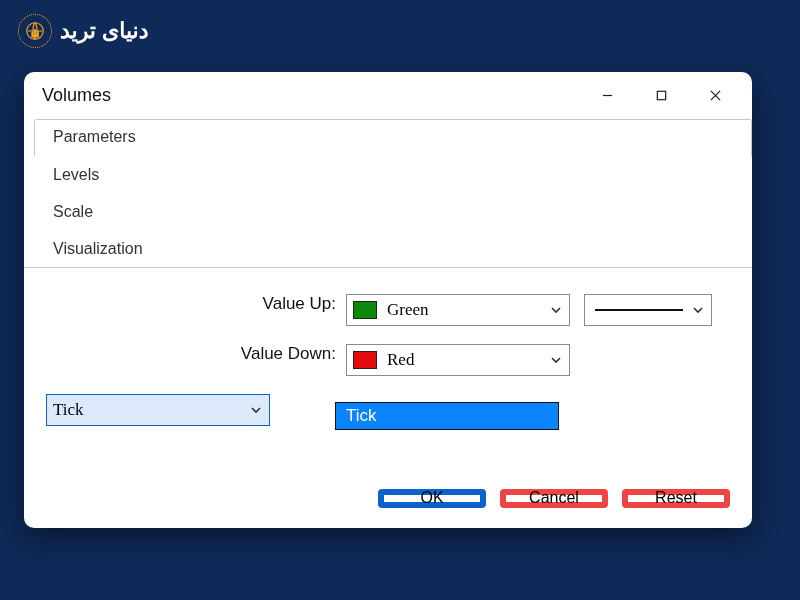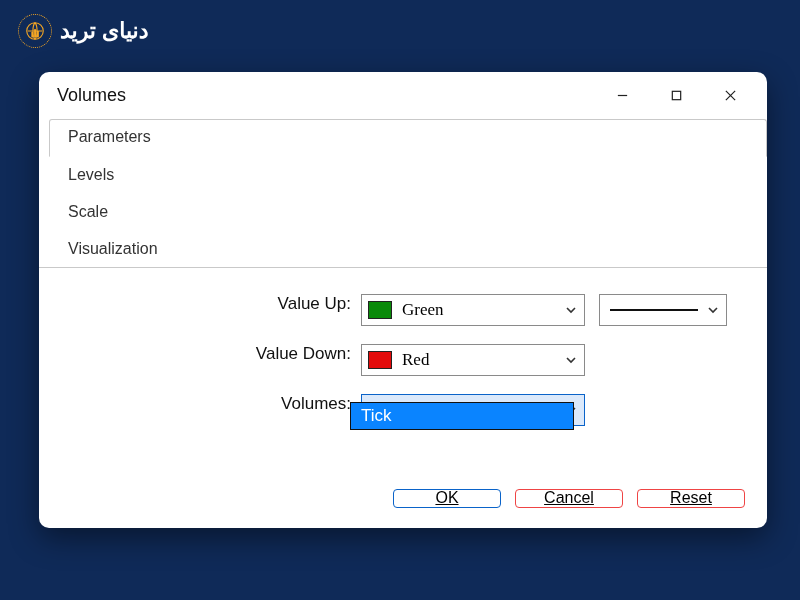--- a/index.html
+++ b/index.html
@@ -21,21 +21,21 @@
     border: 1.5px dotted #f5a623;
     display: flex; align-items: center; justify-content: center;
     position: relative;
   }
   .logo-icon svg { width: 22px; height: 22px; }
   .logo-text { color: #ffffff; font-size: 22px; font-weight: 600; }
 
   
   .dialog {
     position: absolute;
-    top: 72px; left: 39px;
+    top: 72px; left: 24px;
     width: 728px; height: 456px;
     background: #fff;
     border-radius: 10px;
     box-shadow: 0 10px 30px rgba(0,0,0,0.45);
     display: flex; flex-direction: column;
     overflow: visible;
   }
   .titlebar {
     height: 46px;
     display: flex; align-items: center;
@@ -129,27 +129,26 @@
   .dd-item.hl { background: #0a84ff; color: #fff; }
 
   
   .footer {
     height: 60px;
     display: flex; align-items: center; justify-content: flex-end;
     gap: 14px; padding: 0 22px;
   }
   .btn {
     min-width: 108px; height: 19px;
-    border: 1px solid #ef4444;
+    border: 6px solid #ef4444;
     background: #fff;
     border-radius: 4px;
     font-size: 16px;
     display:flex; align-items:center; justify-content:center;
     cursor: pointer;
-    text-decoration: underline;
   }
   .btn.primary { border-color: #0a63c9; }
 </style>
 </head>
 <body>
 
 <div class="logo">
   <div class="logo-icon">
     <svg viewBox="0 0 24 24">
       <circle cx="12" cy="12" r="9" fill="none" stroke="#f5a623" stroke-width="1.2"></circle>
@@ -220,21 +219,20 @@
         <span class="val">Red</span>
         <span class="chev">
             <svg viewBox="0 0 12 12">
               <path d="M2 4l4 4 4-4"></path>
             </svg>
           </span>
       </div>
     </div>
 
     <div class="row">
-      <label>Volumes:</label>
       <div class="combo w-vol focus">
         <span class="val">Tick</span>
         <span class="chev">
             <svg viewBox="0 0 12 12">
               <path d="M2 4l4 4 4-4"></path>
             </svg>
           </span>
       </div>
     </div>
 

